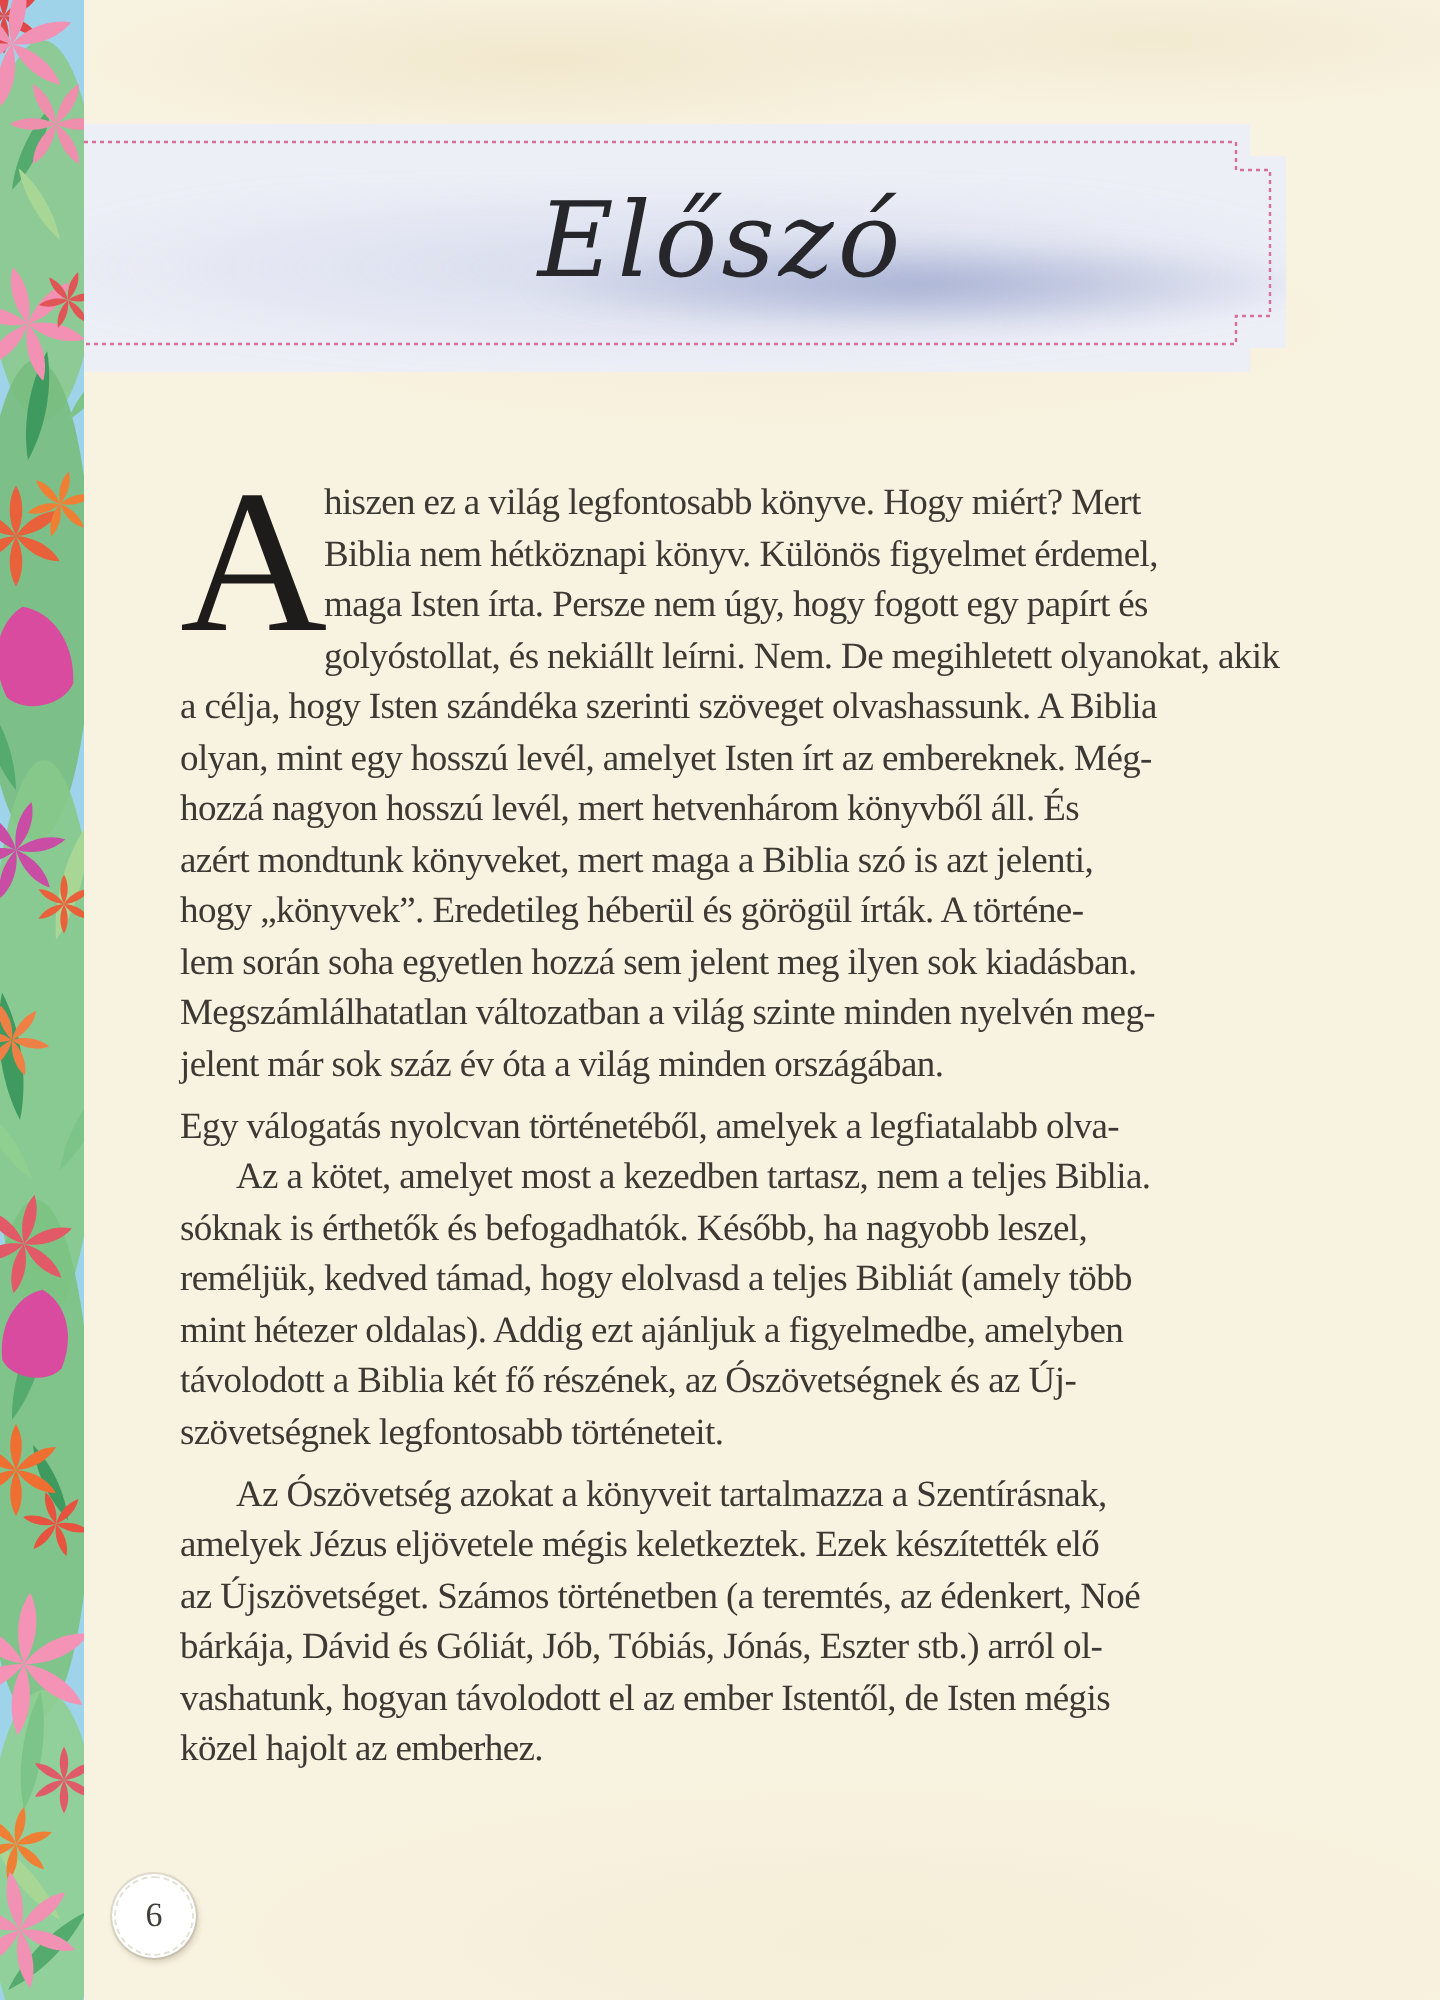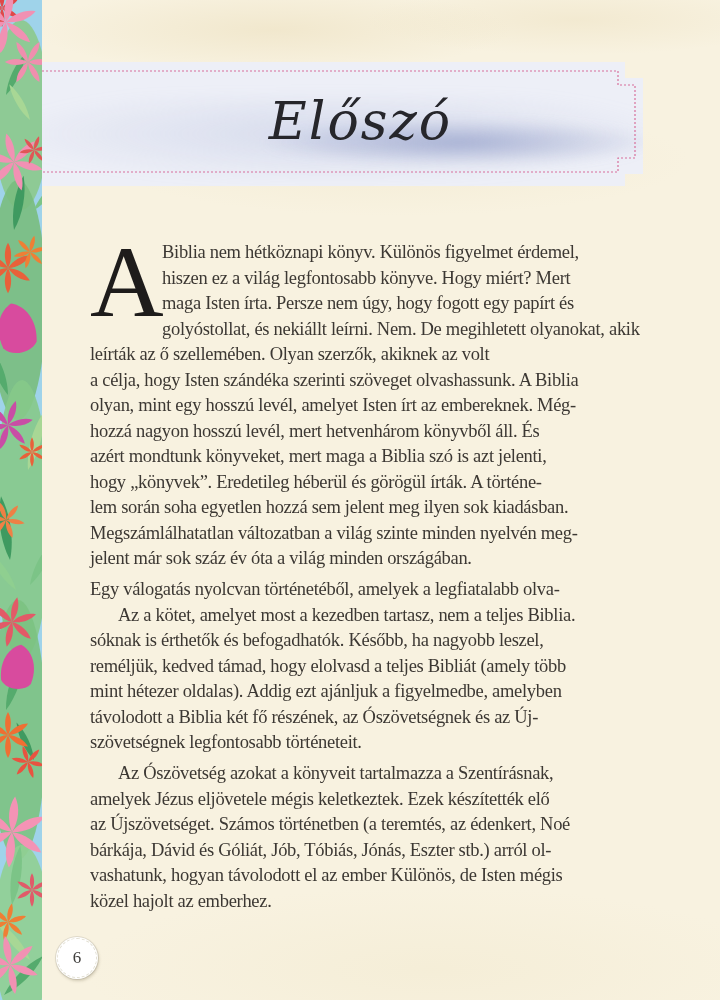--- a/index.html
+++ b/index.html
@@ -142,25 +142,24 @@
   <div class="streak1"></div>
   <svg class="stitch" viewBox="0 0 613 124">
     <path d="M-4 9 H588 V23 H605 V96 H588 V110 H-4" fill="none" stroke="#d76f9b" stroke-width="1.2" stroke-dasharray="2 2"></path>
   </svg>
   <h1>Előszó</h1>
 </header>
 
 <main class="bodytext">
   <section class="para">
     <span class="dropcap">A</span>
+    <div class="line">hiszen ez a világ legfontosabb könyve. Hogy miért? Mert</div>
     <div class="line">Biblia nem hétköznapi könyv. Különös figyelmet érdemel,</div>
-    <div class="line">hiszen ez a világ legfontosabb könyve. Hogy miért? Mert</div>
     <div class="line">maga Isten írta. Persze nem úgy, hogy fogott egy papírt és</div>
     <div class="line">golyóstollat, és nekiállt leírni. Nem. De megihletett olyanokat, akik</div>
-    <div class="line">leírták az ő szellemében. Olyan szerzők, akiknek az volt</div>
     <div class="line">a célja, hogy Isten szándéka szerinti szöveget olvashassunk. A Biblia</div>
     <div class="line">olyan, mint egy hosszú levél, amelyet Isten írt az embereknek. Még-</div>
     <div class="line">hozzá nagyon hosszú levél, mert hetvenhárom könyvből áll. És</div>
     <div class="line">azért mondtunk könyveket, mert maga a Biblia szó is azt jelenti,</div>
     <div class="line">hogy „könyvek”. Eredetileg héberül és görögül írták. A történe-</div>
     <div class="line">lem során soha egyetlen hozzá sem jelent meg ilyen sok kiadásban.</div>
     <div class="line">Megszámlálhatatlan változatban a világ szinte minden nyelvén meg-</div>
     <div class="line">jelent már sok száz év óta a világ minden országában.</div>
   </section>
   <section class="para">
@@ -170,20 +169,20 @@
     <div class="line">reméljük, kedved támad, hogy elolvasd a teljes Bibliát (amely több</div>
     <div class="line">mint hétezer oldalas). Addig ezt ajánljuk a figyelmedbe, amelyben</div>
     <div class="line">távolodott a Biblia két fő részének, az Ószövetségnek és az Új-</div>
     <div class="line">szövetségnek legfontosabb történeteit.</div>
   </section>
   <section class="para">
     <div class="line first">Az Ószövetség azokat a könyveit tartalmazza a Szentírásnak,</div>
     <div class="line">amelyek Jézus eljövetele mégis keletkeztek. Ezek készítették elő</div>
     <div class="line">az Újszövetséget. Számos történetben (a teremtés, az édenkert, Noé</div>
     <div class="line">bárkája, Dávid és Góliát, Jób, Tóbiás, Jónás, Eszter stb.) arról ol-</div>
-    <div class="line">vashatunk, hogyan távolodott el az ember Különös, de Isten mégis</div>
+    <div class="line">vashatunk, hogyan távolodott el az ember Istentől, de Isten mégis</div>
     <div class="line">közel hajolt az emberhez.</div>
   </section>
 </main>
 
 <div class="badge">
   <span>6</span>
 </div>
 
 </body></html>

